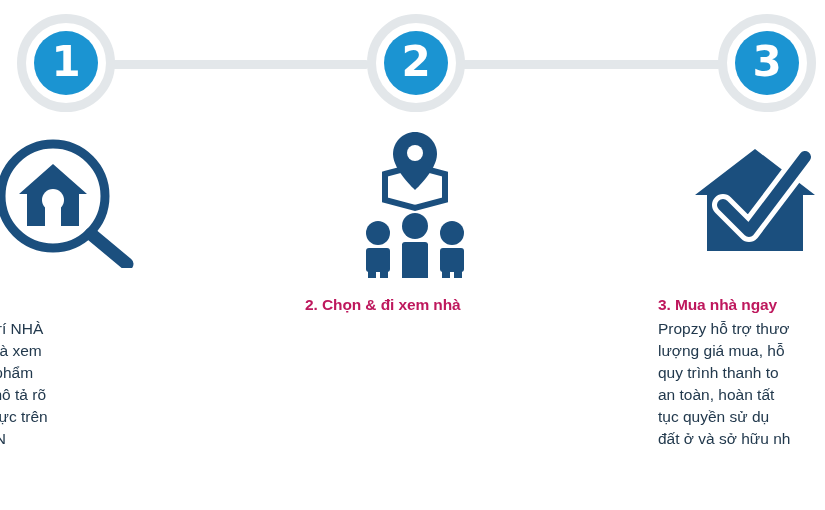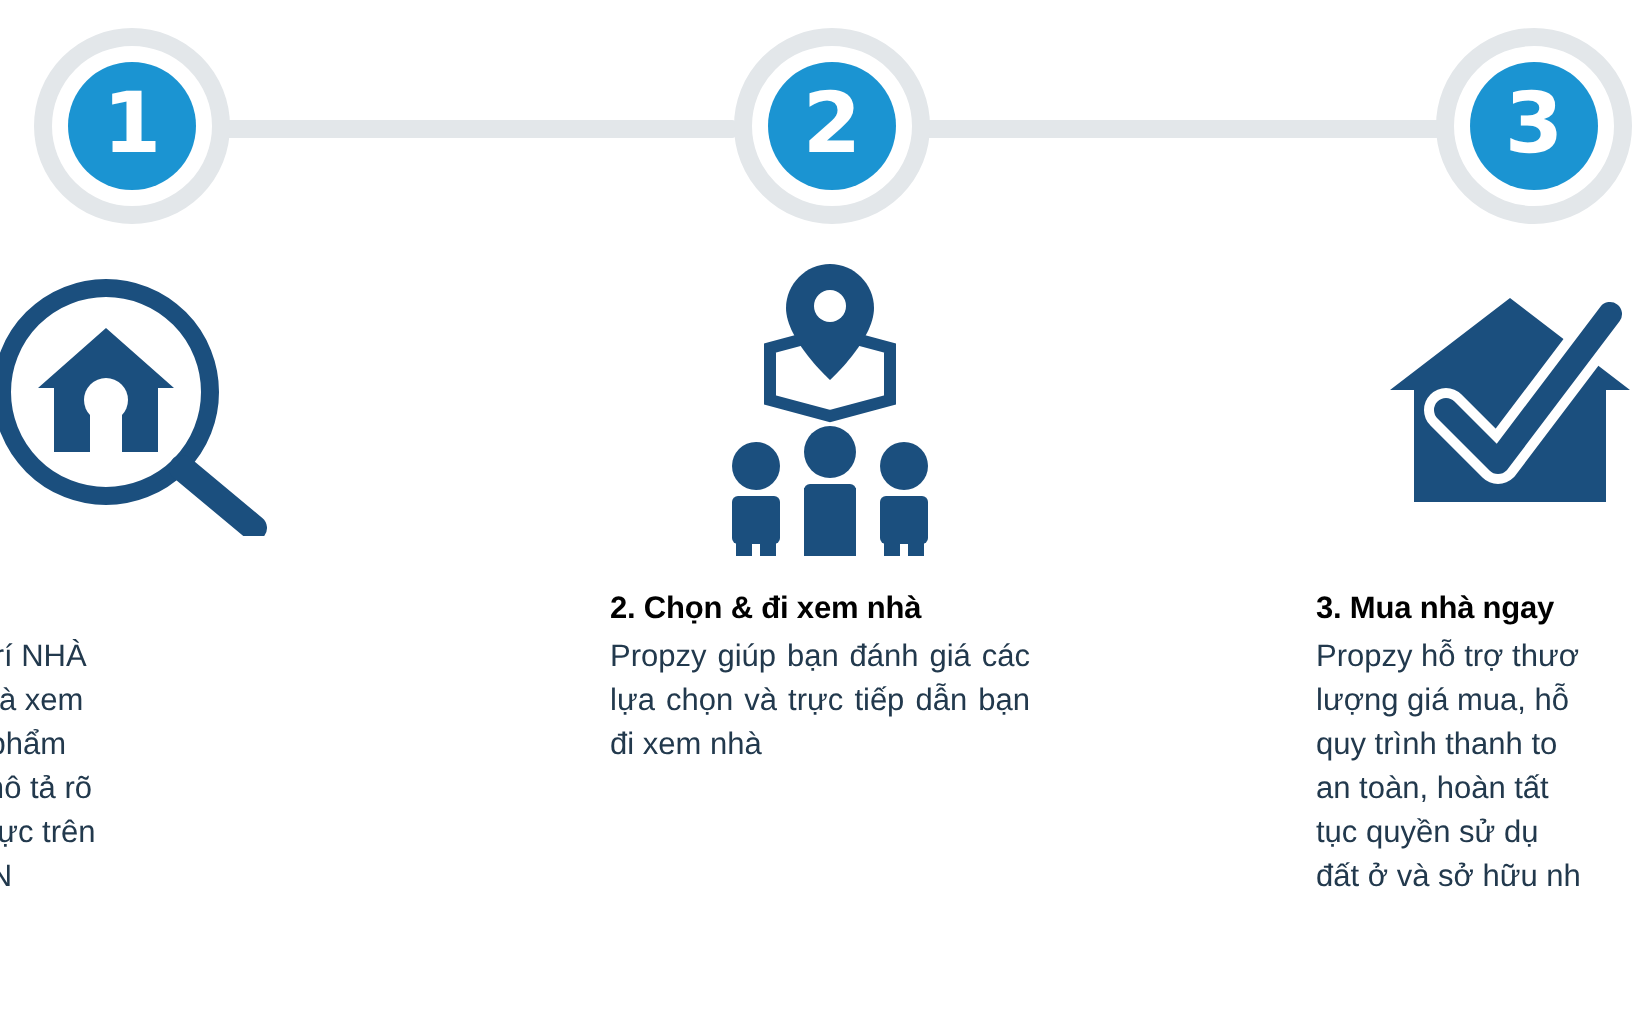--- a/index.html
+++ b/index.html
@@ -108,21 +108,21 @@
     width: 210px;
   }
   .col.c1 { left: -60px; }
   .col.c2 { left: 305px; }
   .col.c3 { left: 658px; }
 
   .col h3 {
     margin: 0 0 4px 0;
     font-size: 15.5px;
     font-weight: bold;
-    color: #000000;
+    color: #be185d;
     letter-spacing: -0.1px;
     white-space: nowrap;
   }
   .col p {
     margin: 0;
     font-size: 15.5px;
     line-height: 1.42;
     color: #22394d;
     text-align: justify;
     text-justify: inter-word;
@@ -224,21 +224,20 @@
       <p>kiếm vị trí NHÀ
 bản đồ và xem
 tiết sản phẩm
 những mô tả rõ
 g, xác thực trên
 OPZY.VN</p>
     </div>
 
     <div class="col c2">
       <h3>2. Chọn &amp; đi xem nhà</h3>
-      <p>Propzy giúp bạn đánh giá các lựa chọn và trực tiếp dẫn bạn đi xem nhà</p>
     </div>
 
     <div class="col c3">
       <h3>3. Mua nhà ngay</h3>
       <p>Propzy hỗ trợ thươ
 lượng giá mua, hỗ
 quy trình thanh to
 an toàn, hoàn tất
 tục quyền sử dụ
 đất ở và sở hữu nh</p>

